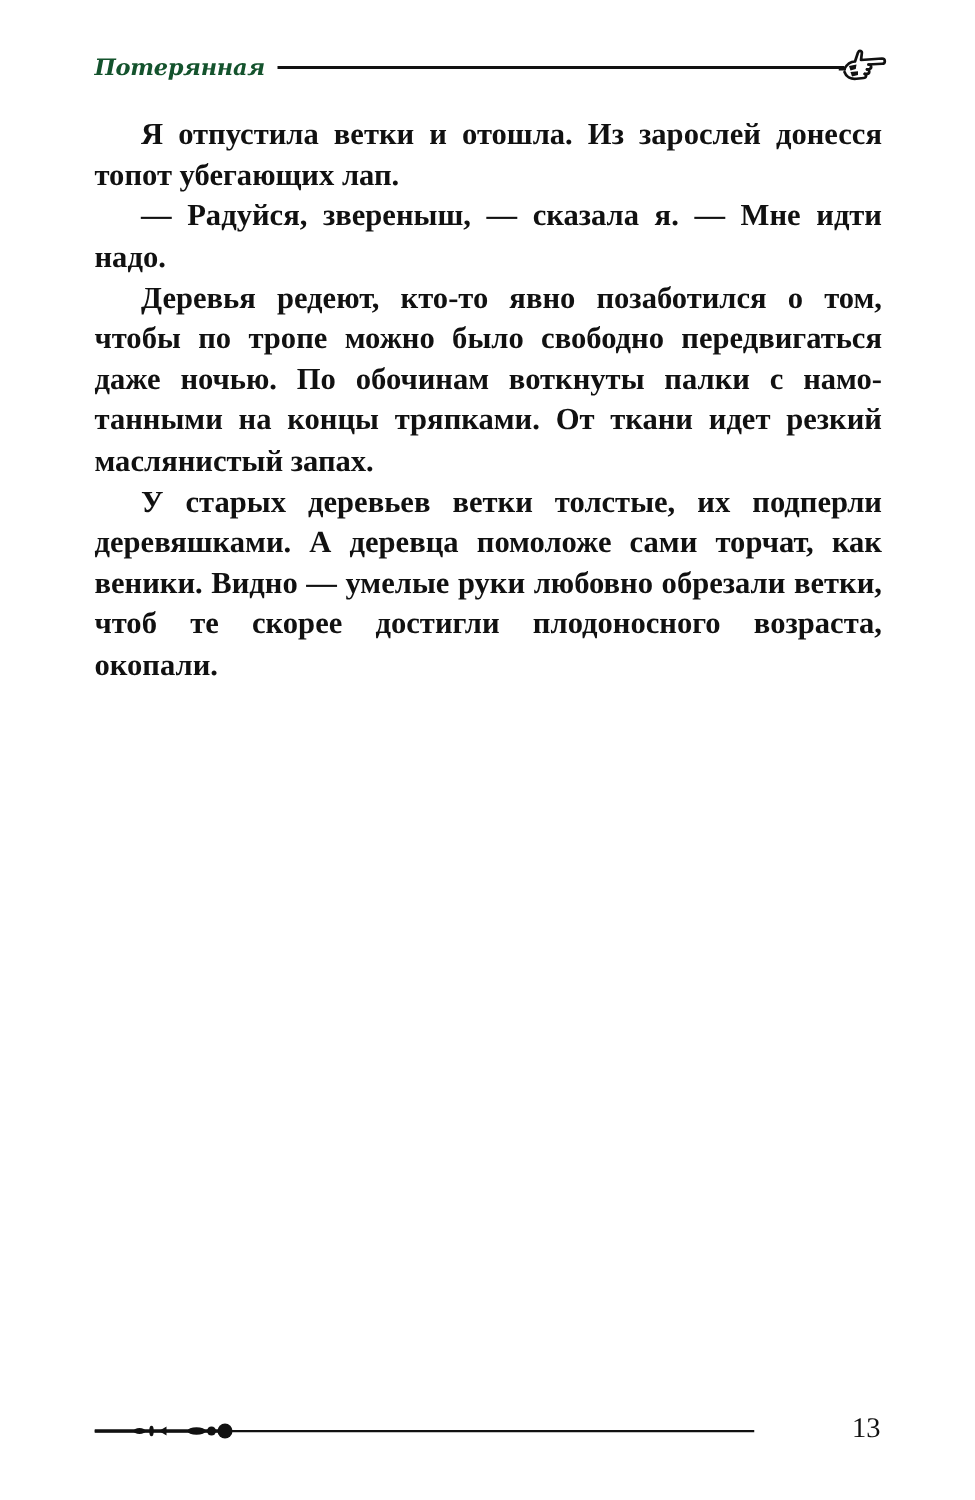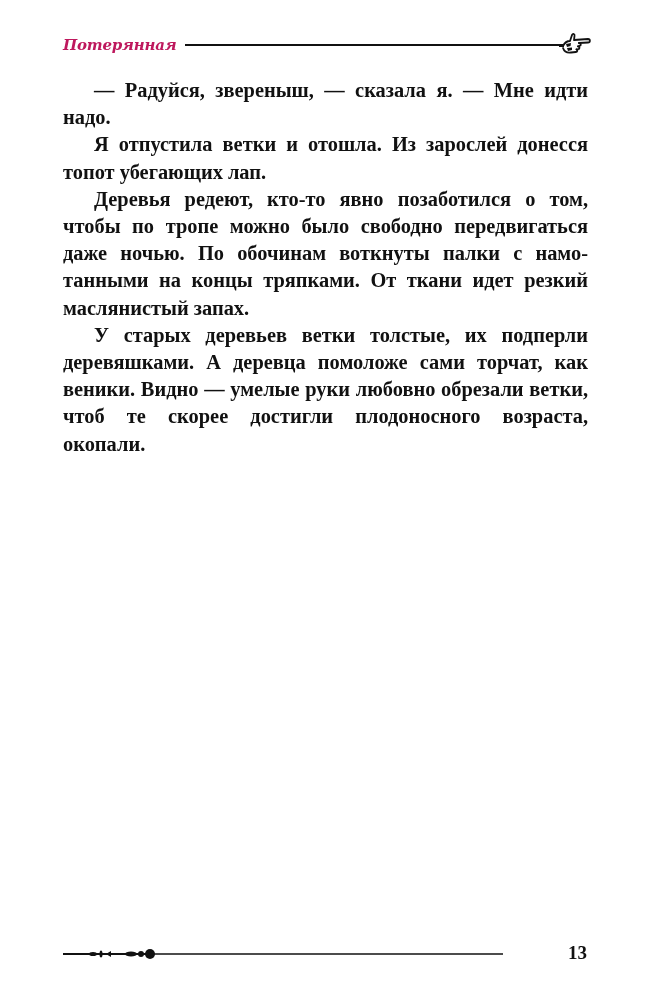--- a/index.html
+++ b/index.html
@@ -23,21 +23,21 @@
       height: 30px;
       display: flex;
       align-items: center;
     }
     .running-title {
       font-family: "DejaVu Serif", "Liberation Serif", serif;
       font-weight: bold;
       font-style: italic;
       font-size: 15px;
       letter-spacing: -0.2px;
-      color: #be185d;
+      color: #14532d;
       white-space: nowrap;
     }
     .header-rule {
       flex: 1;
       height: 2px;
       background: #111;
       margin-left: 8px;
       margin-right: 0;
     }
     .hand-icon {
@@ -77,21 +77,21 @@
       left: 0;
       top: 6px;
       width: 440px;
       height: 16px;
     }
     .page-number {
       position: absolute;
       right: 6px;
       top: 2px;
       font-family: "Liberation Serif", serif;
-      font-weight: bold;
+      font-weight: normal;
       font-size: 19px;
     }
   </style>
 </head>
 <body>
 
 <header class="page-header">
   <span class="running-title">Потерянная</span>
   <span class="header-rule"></span>
   <svg class="hand-icon" viewBox="0 0 34 30" xmlns="http://www.w3.org/2000/svg">
@@ -103,22 +103,22 @@
     </g>
     <g fill="#111">
       <path d="M7 14 L12 13 L11.5 16 L8 17 Z"></path>
       <path d="M8 18 L13 17.5 L13 20 L9 21 Z"></path>
       <rect x="0" y="15" width="5" height="2"></rect>
     </g>
   </svg>
 </header>
 
 <main class="text-body">
+  <p>Я отпустила ветки и отошла. Из зарослей донесся топот убегающих лап.</p>
   <p>— Радуйся, звереныш, — сказала я. — Мне идти надо.</p>
-  <p>Я отпустила ветки и отошла. Из зарослей донесся топот убегающих лап.</p>
   <p>Деревья редеют, кто-то явно позаботился о том, чтобы по тропе можно было свободно передвигаться даже ночью. По обочинам воткнуты палки с намо­танными на концы тряпками. От ткани идет резкий маслянистый запах.</p>
   <p>У старых деревьев ветки толстые, их подперли деревяшками. А деревца помоложе сами торчат, как веники. Видно — умелые руки любовно обрезали вет­ки, чтоб те скорее достигли плодоносного возраста, окопали.</p>
 </main>
 
 <footer class="page-footer">
   <svg class="footer-ornament" viewBox="0 0 440 16" xmlns="http://www.w3.org/2000/svg">
     <line x1="0" y1="8" x2="440" y2="8" stroke="#111" stroke-width="1.5"></line>
     <line x1="0" y1="8" x2="85" y2="8" stroke="#111" stroke-width="2.2"></line>
     <ellipse cx="30" cy="8" rx="4" ry="2" fill="#111"></ellipse>
     <ellipse cx="38" cy="8" rx="1.5" ry="3.5" fill="#111"></ellipse>

